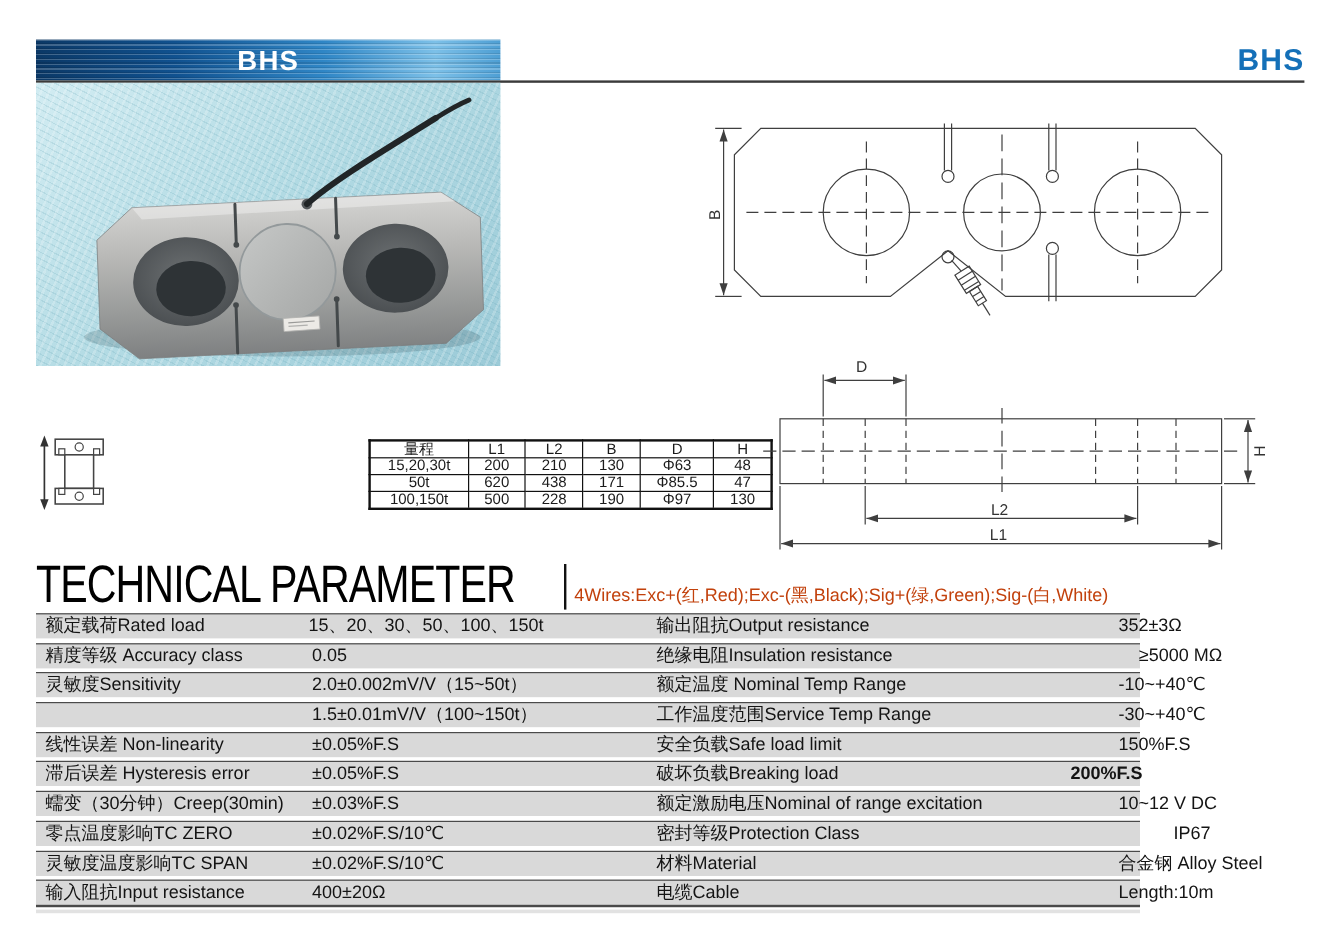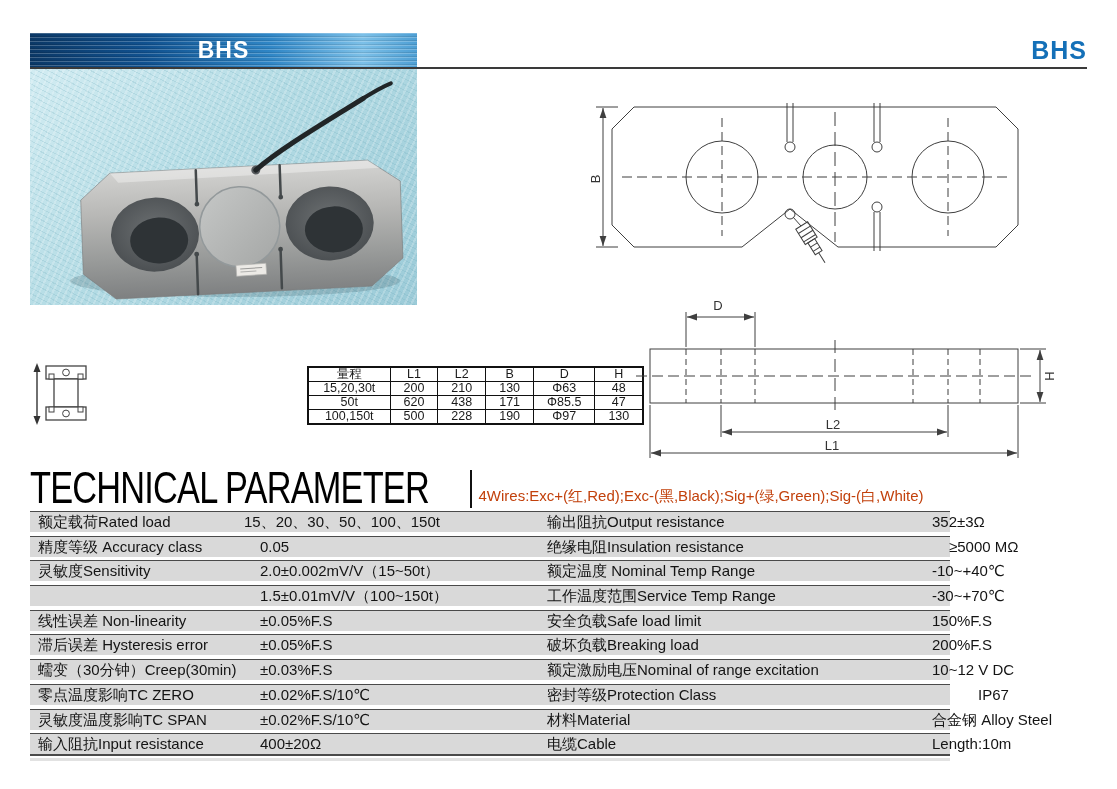--- a/index.html
+++ b/index.html
@@ -286,21 +286,21 @@
   <div class="section-head">
     <span class="section-title">TECHNICAL PARAMETER</span>
     <span class="section-divider"></span>
     <span class="section-sub">4Wires:Exc+(红,Red);Exc-(黑,Black);Sig+(绿,Green);Sig-(白,White)</span>
   </div>
 
   <div class="param-table">
       <div class="prow">
         <div class="band">
           <span class="ptext" style="left: 8px;">额定载荷Rated load</span>
-          <span class="ptext" style="left: 214px;">15、20、30、50、100、150t</span>
+          <span class="ptext" style="left: 227px;">15、20、30、50、100、150t</span>
           <span class="ptext" style="left: 517px;">输出阻抗Output resistance</span>
           <span class="ptext" style="left: 902px;">352±3Ω</span>
         </div>
       </div>
       <div class="prow">
         <div class="band">
           <span class="ptext" style="left: 8px;">精度等级 Accuracy class</span>
           <span class="ptext" style="left: 230px;">0.05</span>
           <span class="ptext" style="left: 517px;">绝缘电阻Insulation resistance</span>
           <span class="ptext" style="left: 902px; margin-left: 17px;">≥5000 MΩ</span>
@@ -312,37 +312,37 @@
           <span class="ptext" style="left: 230px;">2.0±0.002mV/V（15~50t）</span>
           <span class="ptext" style="left: 517px;">额定温度 Nominal Temp Range</span>
           <span class="ptext" style="left: 902px;">-10~+40℃</span>
         </div>
       </div>
       <div class="prow">
         <div class="band">
           <span class="ptext" style="left: 8px;"></span>
           <span class="ptext" style="left: 230px;">1.5±0.01mV/V（100~150t）</span>
           <span class="ptext" style="left: 517px;">工作温度范围Service Temp Range</span>
-          <span class="ptext" style="left: 902px;">-30~+70℃</span>
+          <span class="ptext" style="left: 902px;">-30~+40℃</span>
         </div>
       </div>
       <div class="prow">
         <div class="band">
           <span class="ptext" style="left: 8px;">线性误差 Non-linearity</span>
           <span class="ptext" style="left: 230px;">±0.05%F.S</span>
           <span class="ptext" style="left: 517px;">安全负载Safe load limit</span>
           <span class="ptext" style="left: 902px;">150%F.S</span>
         </div>
       </div>
       <div class="prow">
         <div class="band">
           <span class="ptext" style="left: 8px;">滞后误差 Hysteresis error</span>
           <span class="ptext" style="left: 230px;">±0.05%F.S</span>
           <span class="ptext" style="left: 517px;">破坏负载Breaking load</span>
-          <span class="ptext" style="left: 902px;">200%F.S</span>
+          <span class="ptext" style="left: 862px; font-weight: bold;">200%F.S</span>
         </div>
       </div>
       <div class="prow">
         <div class="band">
           <span class="ptext" style="left: 8px;">蠕变（30分钟）Creep(30min)</span>
           <span class="ptext" style="left: 230px;">±0.03%F.S</span>
           <span class="ptext" style="left: 517px;">额定激励电压Nominal of range excitation</span>
           <span class="ptext" style="left: 902px;">10~12 V DC</span>
         </div>
       </div>

